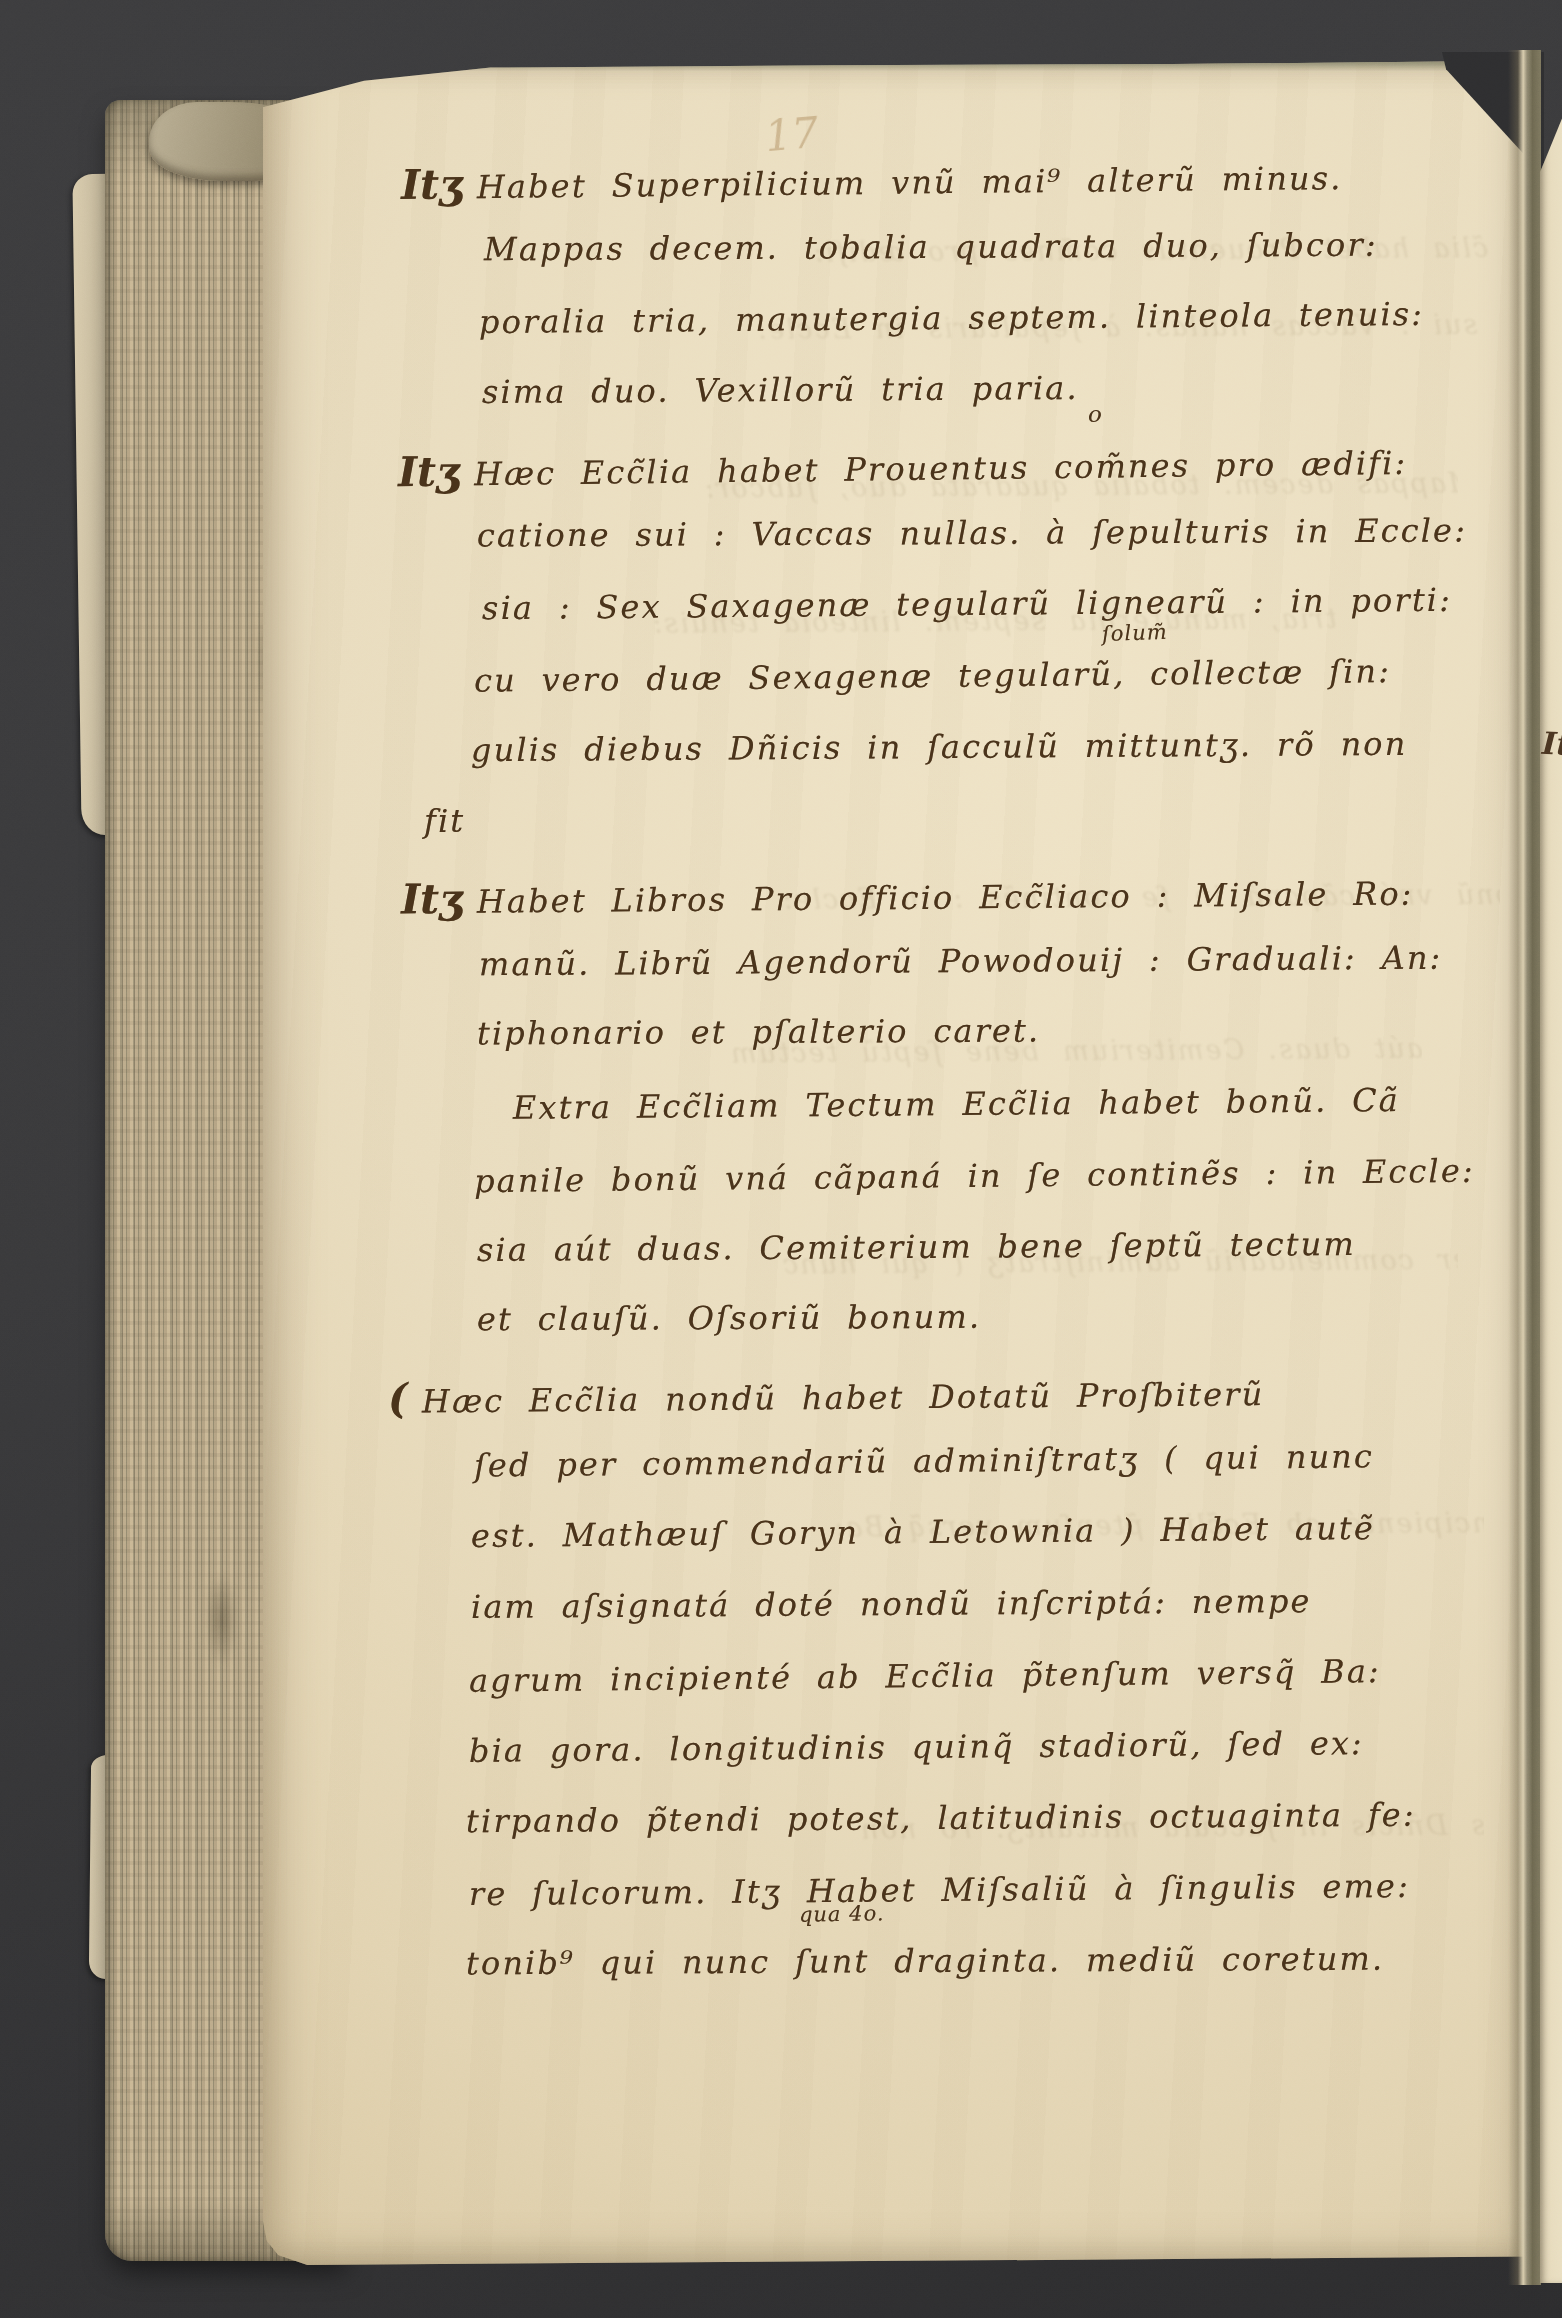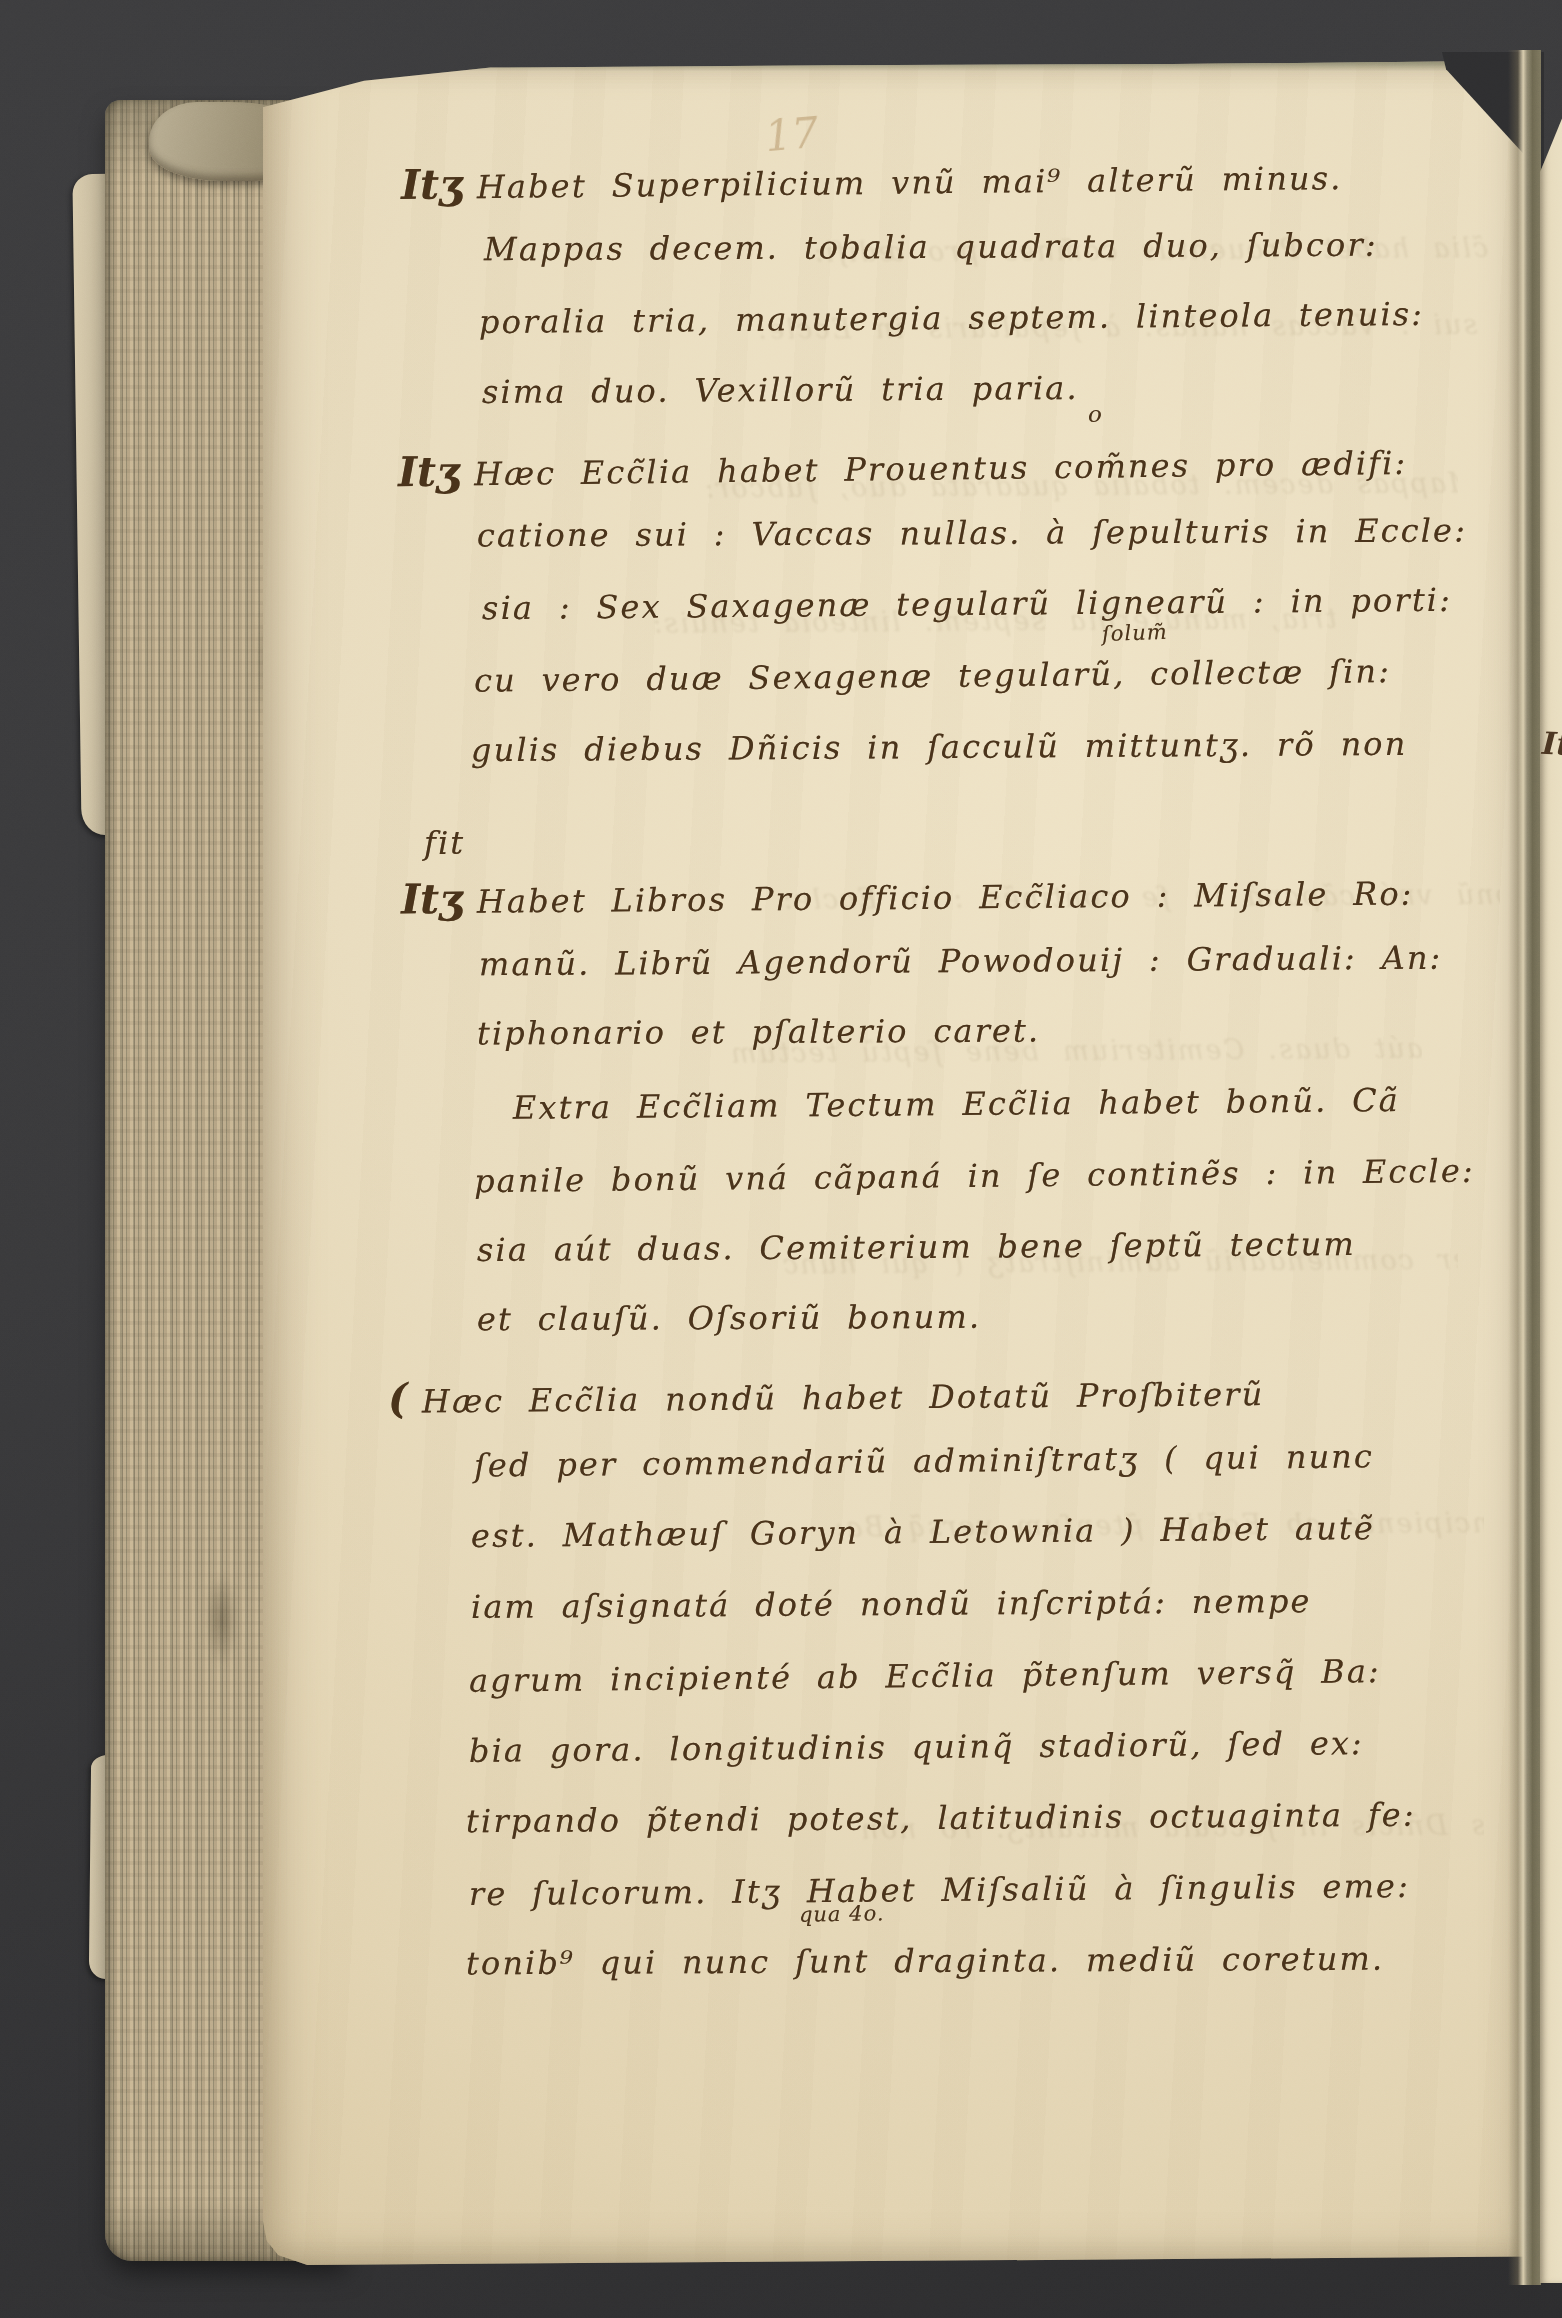--- a/index.html
+++ b/index.html
@@ -108,21 +108,21 @@
 
   <div class="ms-line" style="left:401px;top:156px;transform:rotate(-.6deg)"><span class="marker">Itʒ</span><span>Habet Superpilicium vnũ mai⁹ alterũ minus.</span></div>
   <div class="ms-line" style="left:484px;top:228px;transform:rotate(-.3deg)"><span>Mappas decem. tobalia quadrata duo, ſubcor:</span></div>
   <div class="ms-line" style="left:479px;top:299px;transform:rotate(-.5deg)"><span>poralia tria, manutergia septem. linteola tenuis:</span></div>
   <div class="ms-line" style="left:482px;top:371px;transform:rotate(-.4deg)"><span>sima duo. Vexillorũ tria paria.</span></div>
   <div class="ms-line" style="left:398px;top:442px;transform:rotate(-.7deg)"><span class="marker">Itʒ</span><span>Hæc Ecc̃lia habet Prouentus com̃nes pro ædifi:</span></div>
   <div class="ms-line" style="left:477px;top:514px;transform:rotate(-.3deg)"><span>catione sui : Vaccas nullas. à ſepulturis in Eccle:</span></div>
   <div class="ms-line" style="left:482px;top:585px;transform:rotate(-.5deg)"><span>sia : Sex Saxagenæ tegularũ lignearũ : in porti:</span></div>
   <div class="ms-line" style="left:474px;top:657px;transform:rotate(-.6deg)"><span>cu vero duæ Sexagenæ tegularũ, collectæ ſin:</span></div>
   <div class="ms-line" style="left:471px;top:728px;transform:rotate(-.4deg)"><span>gulis diebus Dñicis in ſacculũ mittuntʒ. rõ non</span></div>
-  <div class="ms-line" style="left:424px;top:824px;transform:rotate(0deg)"><span>fit</span></div>
+  <div class="ms-line" style="left:424px;top:802px;transform:rotate(0deg)"><span>fit</span></div>
   <div class="ms-line" style="left:401px;top:871px;transform:rotate(-.5deg)"><span class="marker">Itʒ</span><span>Habet Libros Pro officio Ecc̃liaco : Miſsale Ro:</span></div>
   <div class="ms-line" style="left:479px;top:942px;transform:rotate(-.4deg)"><span>manũ. Librũ Agendorũ Powodouij : Graduali: An:</span></div>
   <div class="ms-line" style="left:477px;top:1013px;transform:rotate(-.3deg)"><span>tiphonario et pſalterio caret.</span></div>
   <div class="ms-line" style="left:513px;top:1085px;transform:rotate(-.5deg)"><span>Extra Ecc̃liam Tectum Ecc̃lia habet bonũ. Cã</span></div>
   <div class="ms-line" style="left:474px;top:1157px;transform:rotate(-.6deg)"><span>panile bonũ vná cãpaná in ſe continẽs : in Eccle:</span></div>
   <div class="ms-line" style="left:477px;top:1228px;transform:rotate(-.4deg)"><span>sia aút duas. Cemiterium bene ſeptũ tectum</span></div>
   <div class="ms-line" style="left:477px;top:1299px;transform:rotate(-.3deg)"><span>et clauſũ. Oſsoriũ bonum.</span></div>
   <div class="ms-line" style="left:388px;top:1371px;transform:rotate(-.5deg)"><span class="marker">(</span><span>Hæc Ecc̃lia nondũ habet Dotatũ Proſbiterũ</span></div>
   <div class="ms-line" style="left:474px;top:1442px;transform:rotate(-.6deg)"><span>ſed per commendariũ adminiſtratʒ ( qui nunc</span></div>
   <div class="ms-line" style="left:471px;top:1513px;transform:rotate(-.5deg)"><span>est. Mathæuſ Goryn à Letownia ) Habet autẽ</span></div>

